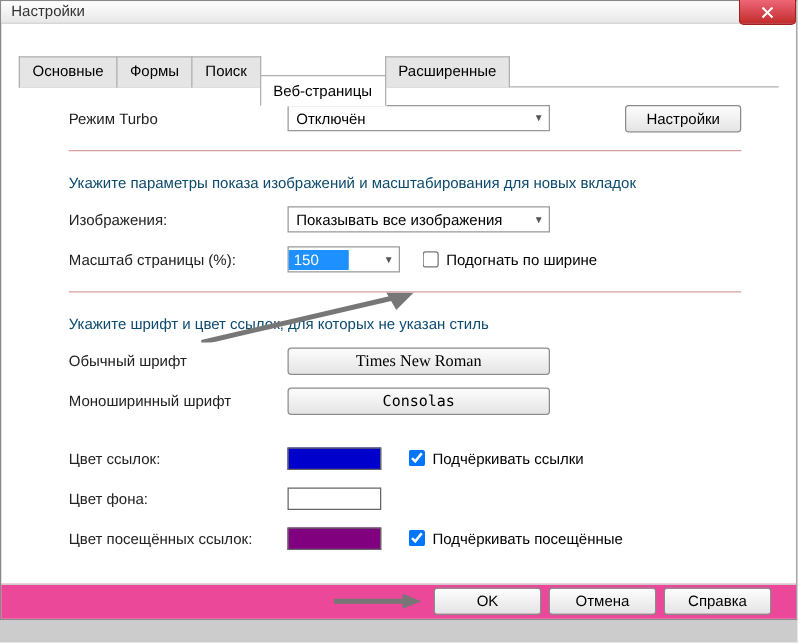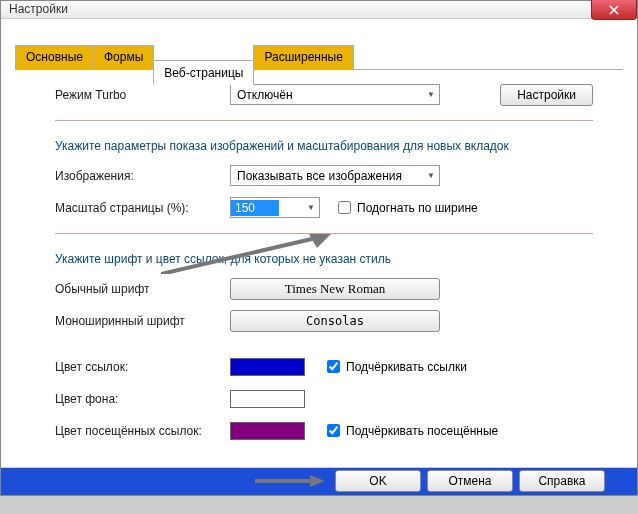--- a/index.html
+++ b/index.html
@@ -3,38 +3,38 @@
 <meta charset="utf-8">
 <style>
 * { box-sizing: border-box; margin: 0; padding: 0; }
 body { font-family: "Segoe UI", Tahoma, sans-serif; font-size: 12px; background: #ccc; width: 638px; height: 514px; overflow: hidden; }
 .window { width: 638px; height: 496px; background: #fff; border: 1px solid #888; display: flex; flex-direction: column; gap: 15px; }
 .titlebar { height: 28px; background: linear-gradient(#fdfdfd, #e8e8e8); border-bottom: 1px solid #ccc; display: flex; align-items: center; padding: 0 4px; position: relative; }
 .titlebar .title { font-size: 12px; color: #333; padding-left: 4px; }
 .close-btn { position: absolute; right: 0; top: -1px; width: 46px; height: 20px; background: linear-gradient(#e67, #c12b2b); border: 1px solid #a02020; border-top: none; border-radius: 0 0 4px 4px; display: flex; align-items: center; justify-content: center; color: #fff; font-size: 11px; cursor: pointer; }
 .body { flex: 1; padding: 10px 14px 0 14px; }
 .tabs { display: flex; border-bottom: 1px solid #b0b0b0; margin-bottom: 14px; }
-.tab { padding: 4px 10px; border: 1px solid #b0b0b0; border-bottom: none; background: #eab308; margin-right: -1px; cursor: pointer; position: relative; top: 1px; }
+.tab { padding: 4px 10px; border: 1px solid #b0b0b0; border-bottom: none; background: #e5e5e5; margin-right: -1px; cursor: pointer; position: relative; top: 1px; }
 .tab.active { background: #fff; border-bottom: 1px solid #fff; top: 16px; padding-top: 5px; }
 .content { padding: 0 30px 0 40px; }
 .row { display: flex; align-items: center; margin-bottom: 10px; min-height: 22px; }
 .label { width: 175px; color: #222; }
 .wide-label { color: #0c4a6e; margin-bottom: 12px; }
 .combo { height: 21px; border: 1px solid #999; background: #fff; display: flex; align-items: center; justify-content: space-between; padding: 0 0 0 6px; cursor: pointer; }
 .combo .arrow { width: 16px; text-align: center; color: #555; font-size: 8px; }
 .combo.small { width: 90px; }
 .combo.small .val { background: #1e90ff; color: #fff; padding: 1px 24px 1px 4px; margin-left: -6px; }
 .combo.med { width: 210px; }
 .btn { height: 22px; border: 1px solid #8a8a8a; background: linear-gradient(#fdfdfd, #e4e4e4); padding: 0 16px; cursor: pointer; border-radius: 3px; display: inline-flex; align-items: center; justify-content: center; min-width: 80px; }
 .btn.wide { width: 210px; min-width: 210px; }
 .sep { border: none; border-top: 1px solid #d8a0a0; margin: 14px 0 18px 0; }
 .chk { display: flex; align-items: center; gap: 6px; cursor: pointer; }
 .chk input { width: 13px; height: 13px; }
 .swatch { width: 75px; height: 18px; border: 1px solid #666; }
-.footer { height: 46px; border-top: 1px solid #ccc; background: #1d4ed8; display: flex; align-items: center; justify-content: flex-end; gap: 6px; padding: 0 32px; }
+.footer { height: 46px; border-top: 1px solid #ccc; background: #ec4899; display: flex; align-items: center; justify-content: flex-end; gap: 6px; padding: 0 20px; }
 .footer .btn { min-width: 86px; }
 .arrow-annot { position: absolute; pointer-events: none; }
 .arrow1 { left: 160px; top: 200px; width: 170px; height: 40px; }
 .content-wrap { position: relative; }
 </style>
 </head>
 <body>
 
 <div class="window">
   <div class="titlebar">
@@ -43,20 +43,21 @@
       <svg width="10" height="10" viewBox="0 0 10 10">
           <path d="M1 1 L9 9 M9 1 L1 9" stroke="#fff" stroke-width="1.6"></path>
         </svg>
     </div>
   </div>
 
   <div class="body content-wrap">
     <div class="tabs">
       <div class="tab">Основные</div>
       <div class="tab">Формы</div>
+      <div class="tab">Поиск</div>
       <div class="tab active">Веб-страницы</div>
       <div class="tab">Расширенные</div>
     </div>
 
     <div class="content">
       <div class="row">
         <div class="label">Режим Turbo</div>
         <div class="combo med">
           <span>Отключён</span>
           <span class="arrow">▼</span>

